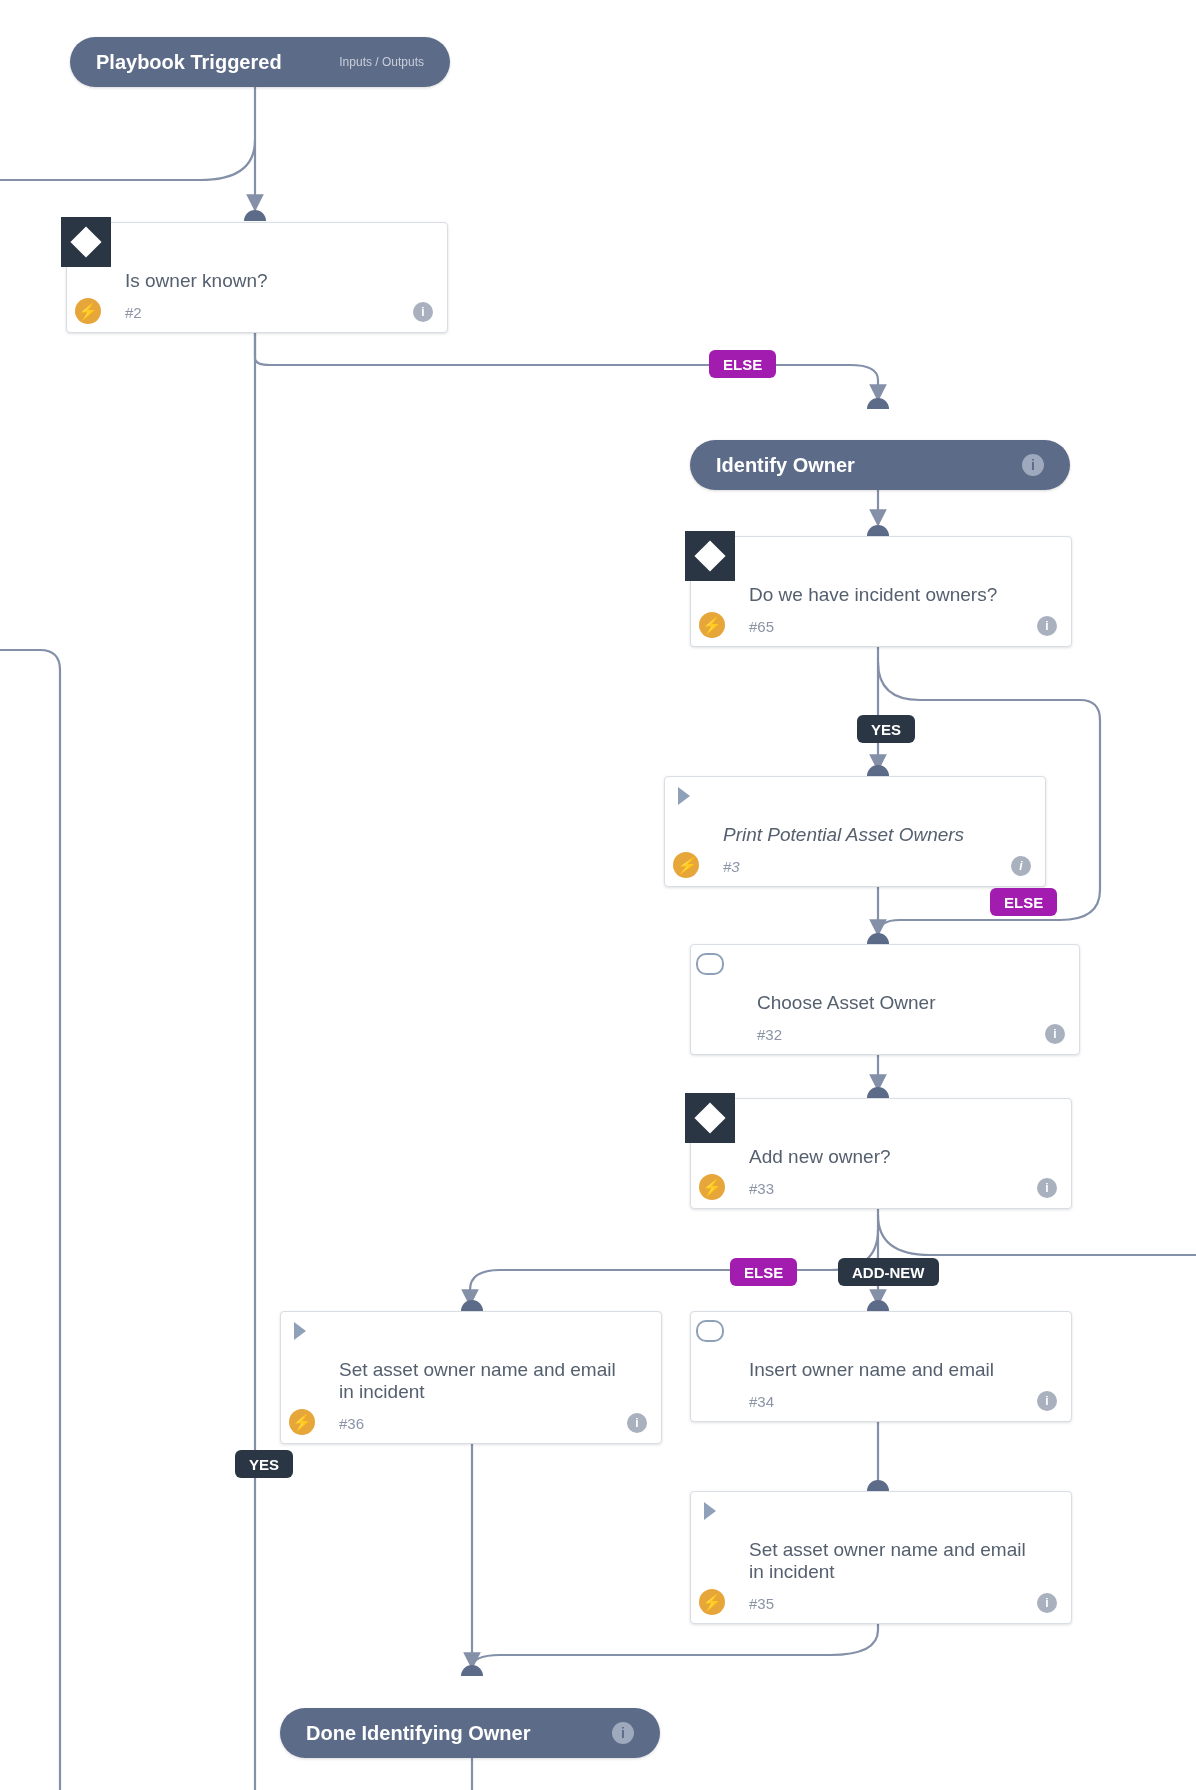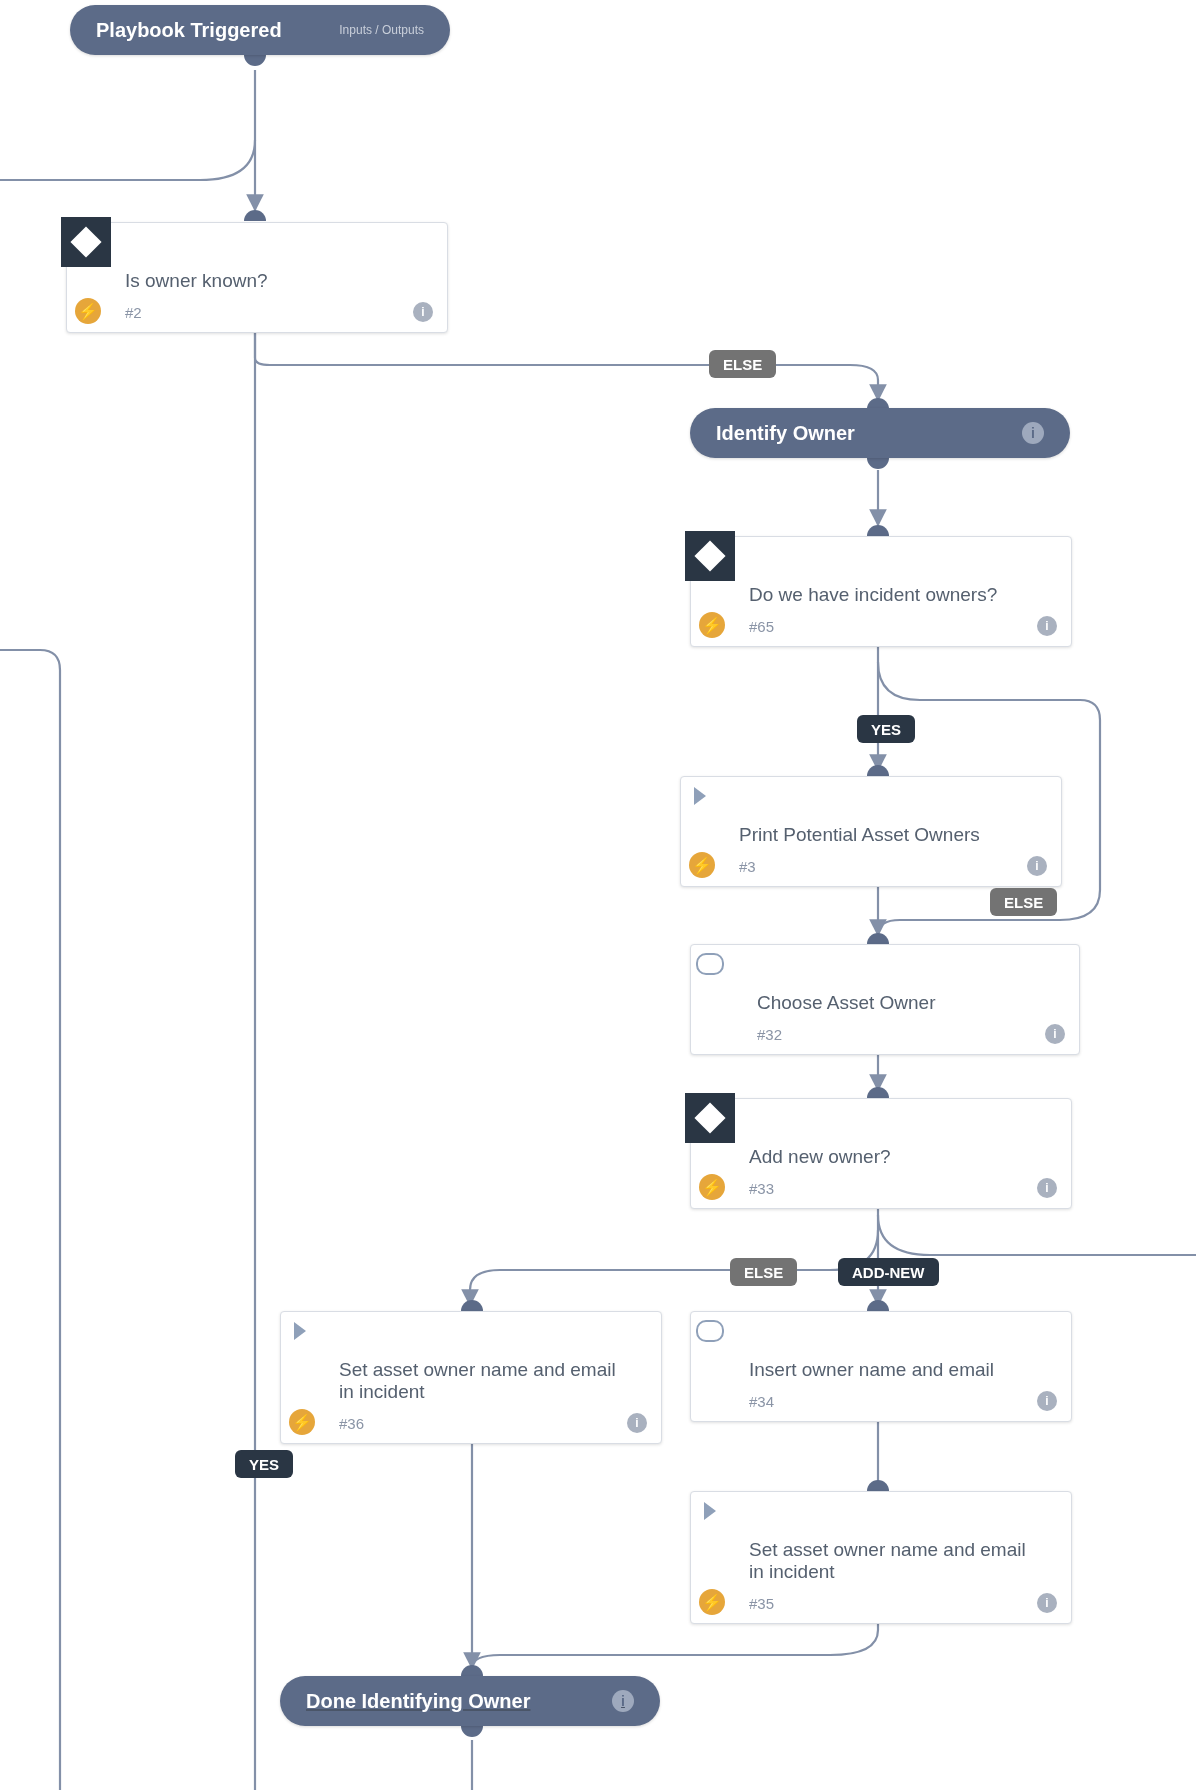--- a/index.html
+++ b/index.html
@@ -1,38 +1,38 @@
 <!DOCTYPE html>
 <html><head>
 <meta charset="utf-8">
 <style>
   html,body{margin:0;padding:0;background:#fff;font-family:"Segoe UI",Arial,sans-serif;color:#4a5568;}
   .canvas{position:relative;width:1196px;height:1790px;overflow:hidden;}
   svg.wires{position:absolute;left:0;top:0;width:1196px;height:1790px;pointer-events:none;z-index:0;}
   .node{position:absolute;z-index:2;}
   
-  .pill{display:flex;align-items:center;justify-content:space-between;height:50px;border-radius:26px;background:#5c6b88;color:#fff;font-weight:600;font-size:20px;padding:0 26px;box-shadow:0 1px 3px rgba(0,0,0,.15);}
+  .pill{display:flex;align-items:center;justify-content:space-between;height:50px;border-radius:26px;background:#5c6b88;color:#fff;font-weight:600;font-size:20px;padding:0 26px;box-shadow:0 1px 3px rgba(0,0,0,.15);margin-top:32px;}
   .pill.small{font-size:20px;}
   .pill .sub{font-weight:400;font-size:12px;color:#c9cfda;}
   .pill .info{width:22px;height:22px;border-radius:50%;background:#9ea9bd;display:flex;align-items:center;justify-content:center;color:#5c6b88;font-weight:900;font-size:14px;}
   
   .card{background:#fff;border:1px solid #d9dde4;border-radius:4px;box-shadow:0 1px 3px rgba(0,0,0,.12);}
   .card-body{position:relative;padding:14px 16px 10px 58px;min-height:36px;}
   .card-label{font-size:19px;color:#55606f;font-weight:500;margin-top:33px;}
   .card-foot{display:flex;align-items:center;justify-content:space-between;padding:0 14px 10px 58px;font-size:15px;color:#8a94a6;}
   .card .info{width:20px;height:20px;border-radius:50%;background:#a9b1bf;display:inline-flex;align-items:center;justify-content:center;color:#fff;font-weight:900;font-size:12px;}
   .badge-icon{position:absolute;left:-6px;top:-6px;width:50px;height:50px;display:flex;align-items:center;justify-content:center;}
   .badge-icon.dark{background:#2a3644;}
   .badge-icon .diamond{width:22px;height:22px;background:#fff;transform:rotate(45deg);}
   .badge-icon .chev{width:0;height:0;border-left:12px solid #8fa0b9;border-top:9px solid transparent;border-bottom:9px solid transparent;}
   .badge-icon .chat{width:24px;height:18px;border:2px solid #8fa0b9;border-radius:10px;position:relative;}
   .bolt{position:absolute;left:8px;bottom:8px;width:26px;height:26px;border-radius:50%;background:#e6a63a;display:flex;align-items:center;justify-content:center;color:#fff;font-size:16px;font-weight:900;}
   
   .tag{position:absolute;z-index:3;height:28px;padding:0 14px;border-radius:6px;display:flex;align-items:center;font-size:15px;font-weight:700;color:#fff;}
-  .tag.yellow{background:#737373;}
+  .tag.yellow{background:#a21caf;}
   .tag.darkblue{background:#2a3644;}
   
   .port{position:absolute;width:22px;height:11px;background:#5c6b88;border-radius:22px 22px 0 0;z-index:1;}
   .port.bottom{border-radius:0 0 22px 22px;}
 </style>
 </head>
 <body>
 
 <div class="canvas">
 
@@ -129,21 +129,21 @@
       </div>
     <div class="bolt">⚡</div>
     <div class="card-foot">
         <span>#65</span>
         <span class="info">i</span>
       </div>
   </div>
   <div class="port bottom" style="left:867px; top:628px;"></div>
 
   <div class="port" style="left:867px; top:765px;"></div>
-  <div class="node card" style="left:680px; top:776px; width:380px;">
+  <div class="node card" style="left:664px; top:776px; width:380px;font-style:italic;">
     <div class="badge-icon">
         <div class="chev"></div>
       </div>
     <div class="card-body">
         <div class="card-label">Print Potential Asset Owners</div>
       </div>
     <div class="bolt">⚡</div>
     <div class="card-foot">
         <span>#3</span>
         <span class="info">i</span>
@@ -223,21 +223,21 @@
       </div>
     <div class="bolt">⚡</div>
     <div class="card-foot">
         <span>#35</span>
         <span class="info">i</span>
       </div>
   </div>
   <div class="port bottom" style="left:867px; top:1586px;"></div>
 
   <div class="port" style="left:461px; top:1665px;"></div>
-  <div class="node" style="left:280px; top:1676px; width:380px;text-decoration:underline;">
+  <div class="node" style="left:280px; top:1676px; width:380px;">
     <div class="pill small">
       <span>Done Identifying Owner</span>
       <span class="info">i</span>
     </div>
   </div>
   <div class="port bottom" style="left:461px; top:1726px;"></div>
 
 </div>
 
 </body></html>

